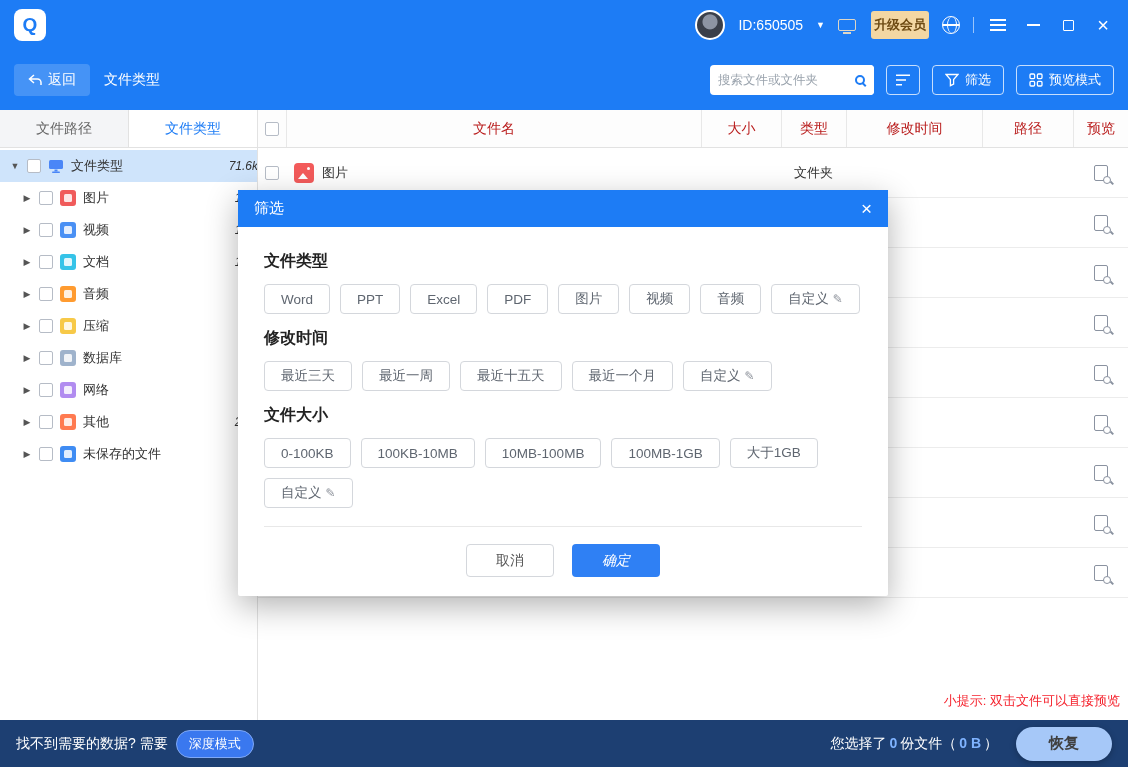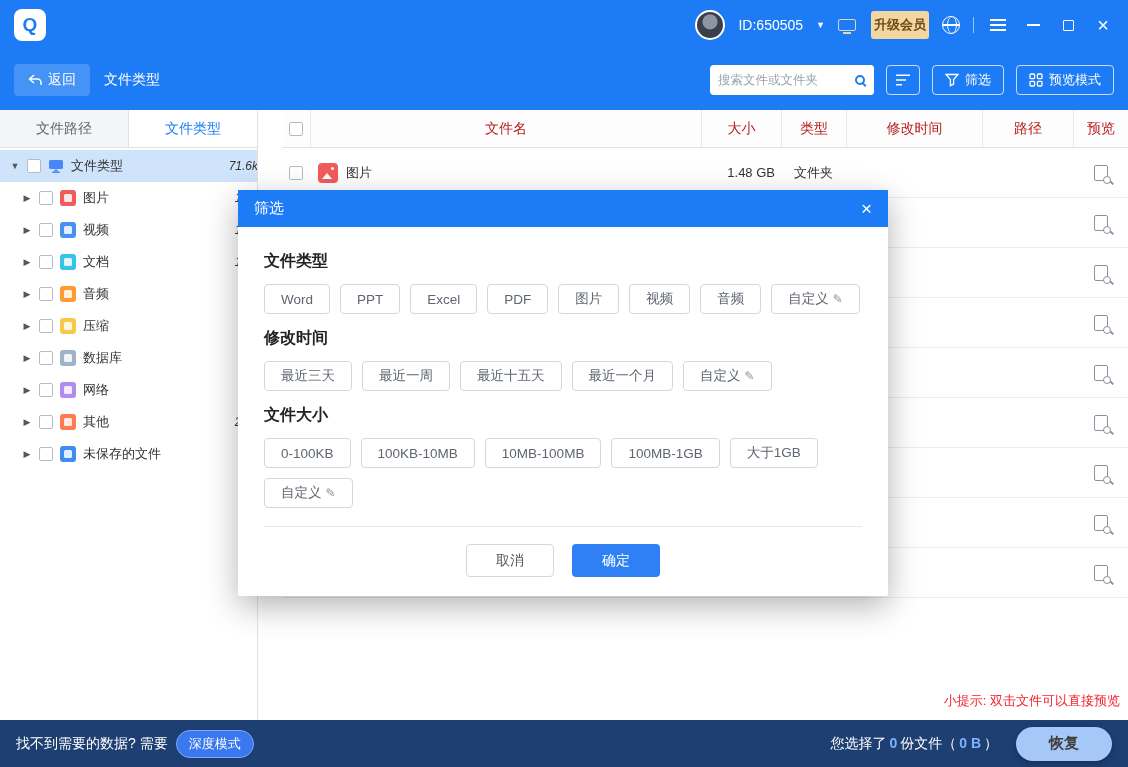--- a/index.html
+++ b/index.html
@@ -41,21 +41,21 @@
   .search-box{width:164px;height:30px;background:#fff;border-radius:4px;display:flex;align-items:center;overflow:hidden;}
   .search-box input{flex:1;border:none;outline:none;font-size:12.5px;padding:0 8px;color:#333;min-width:0;font-family:inherit;}
   .search-box input::placeholder{color:#9aa3ad;}
   .mag-btn{width:28px;height:30px;border:none;background:#fff;display:flex;align-items:center;justify-content:center;cursor:pointer;}
   .mag-icon{width:10px;height:10px;border:2px solid var(--accent);border-radius:50%;position:relative;}
   .mag-icon::after{content:"";position:absolute;width:2px;height:5px;background:var(--accent);right:-2px;bottom:-4px;transform:rotate(-45deg);}
   .ol-btn{height:30px;border:1px solid rgba(255,255,255,.75);border-radius:4px;background:transparent;color:#fff;font-size:13px;display:flex;align-items:center;gap:6px;padding:0 12px;cursor:pointer;}
   .ol-btn.square{width:34px;justify-content:center;padding:0;}
 
   
-  .content{display:flex;height:610px;position:relative;gap:24px;}
+  .content{display:flex;height:610px;position:relative;}
   .sidebar{width:258px;flex-shrink:0;border-right:1px solid #e2e2e2;display:flex;flex-direction:column;background:#fff;}
   .sidebar-tabs{height:38px;display:flex;border-bottom:1px solid #e2e2e2;flex-shrink:0;}
   .stab{flex:1;display:flex;align-items:center;justify-content:center;font-size:14px;color:#666;background:#f4f5f7;cursor:pointer;border-right:1px solid #e2e2e2;}
   .stab.active{background:#fff;color:var(--accent);border-right:none;}
   .tree{padding-top:2px;overflow:hidden;}
   .tree-row{height:32px;display:flex;align-items:center;gap:7px;padding-left:10px;font-size:13px;color:#333;cursor:pointer;}
   .tree-row.child{padding-left:22px;}
   .tree-row.selected{background:var(--selected-row-bg);}
   .exp{width:10px;font-size:9px;color:#555;text-align:center;flex-shrink:0;}
   .cb{width:14px;height:14px;border:1px solid #b6bcc6;border-radius:2px;background:#fff;flex-shrink:0;}
@@ -99,21 +99,21 @@
   .modal-header{height:37px;background:var(--accent);color:#fff;display:flex;align-items:center;padding:0 16px;font-size:15px;}
   .modal-close{margin-left:auto;background:none;border:none;color:#fff;font-size:19px;cursor:pointer;line-height:1;}
   .modal-body{padding:14px 26px 0;}
   .msec-heading{font-size:16px;font-weight:bold;color:#222;margin:10px 0 12px;}
   .chips{display:flex;flex-wrap:wrap;gap:10px;margin-bottom:14px;}
   .chip{height:30px;padding:0 16px;border:1px solid #d4d7dc;border-radius:4px;background:#fff;color:#5f6670;font-size:13.5px;display:flex;align-items:center;gap:4px;cursor:pointer;font-family:inherit;}
   .pencil{font-size:12px;color:#8a8f98;}
   .modal-divider{height:1px;background:#e8e8e8;margin-top:18px;}
   .modal-actions{display:flex;justify-content:center;gap:18px;padding:17px 0 19px;}
   .btn-cancel{width:88px;height:33px;border:1px solid #d4d7dc;border-radius:4px;background:#fff;color:#555;font-size:14px;cursor:pointer;font-family:inherit;}
-  .btn-confirm{width:88px;height:33px;border:none;border-radius:4px;background:var(--confirm);color:#fff;font-size:14px;cursor:pointer;font-family:inherit;}
+  .btn-confirm{width:88px;height:33px;border:none;border-radius:4px;background:var(--confirm);color:#fff;font-size:14px;cursor:pointer;font-family:inherit;font-style:italic;}
 </style>
 </head>
 <body>
 
 <div>
 
   <div class="titlebar">
     <div class="logo">Q</div>
     <div class="tb-right">
       <span class="avatar"></span>
@@ -278,21 +278,20 @@
       </div>
 
       <div class="trow">
         <div class="tcell c-cb">
             <span class="cb"></span>
           </div>
         <div class="tcell c-name">
           <span class="file-icon-img"></span>
           <span>图片</span>
         </div>
-        <div class="tcell c-size">1.48 GB</div>
         <div class="tcell c-type">文件夹</div>
         <div class="tcell c-mtime"></div>
         <div class="tcell c-path"></div>
         <div class="tcell c-prev">
             <span class="preview-icon"></span>
           </div>
       </div>
 
       <div class="trow">
           <div class="tcell c-cb"></div>

